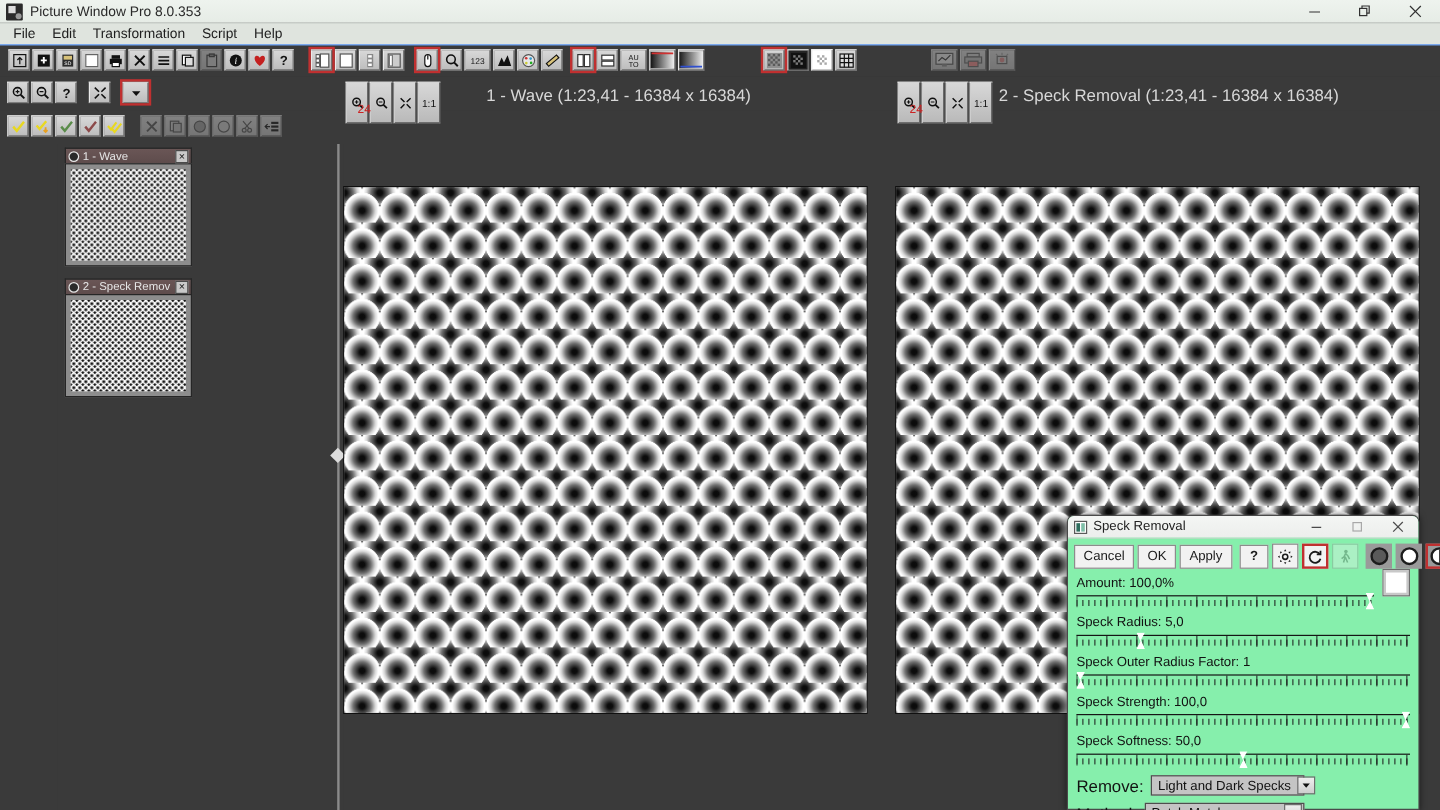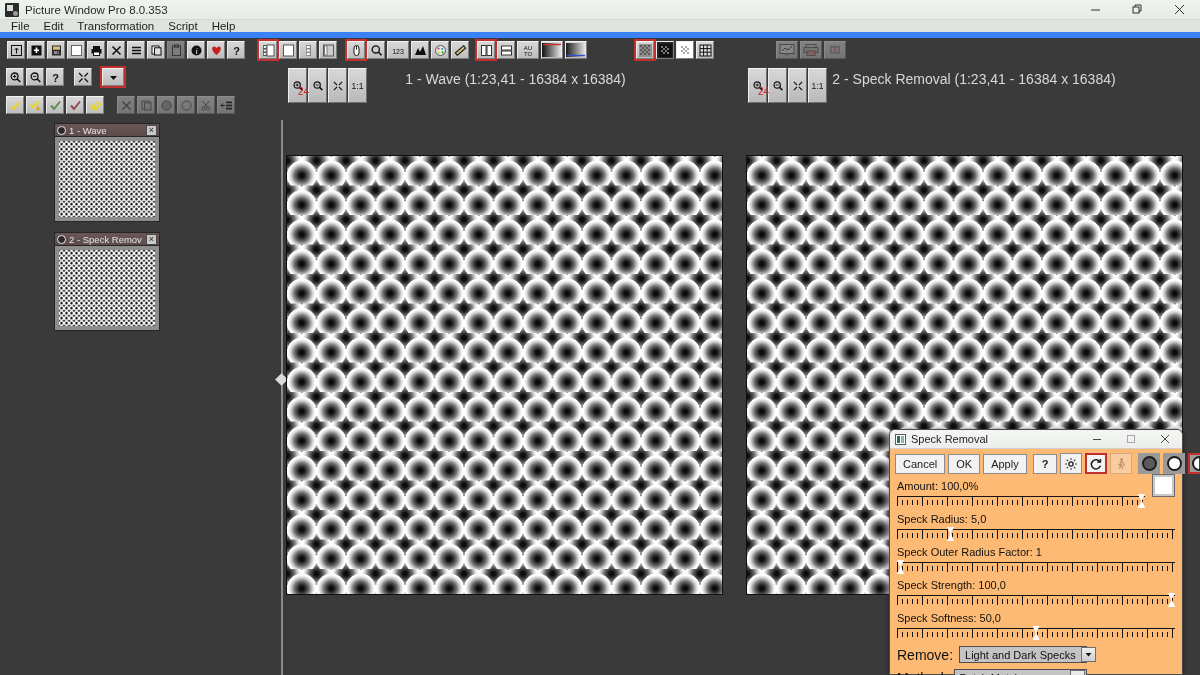--- a/index.html
+++ b/index.html
@@ -36,21 +36,21 @@
   .tb-btn {
     width: 42px; height: 20px; display: flex; align-items: center; justify-content: center;
     color: #303030;
   }
   .tb-btn svg { display: block; }
 
   
   .menubar {
     position: absolute; left: 0; top: 20px; width: 1200px; height: 18px;
     background: #dfe4de; display: flex; align-items: center; padding-left: 4px;
-    border-bottom: 6px solid #3b82f6;
+    border-bottom: 1px solid #3b82f6;
   }
   .menu-item {
     font-size: 11.5px; color: #1d1d1d; padding: 1px 7px; line-height: 14px;
   }
 
   
   .toolstrip {
     position: absolute; left: 0; width: 1200px; background: #3a3a3a;
   }
   #toolbar1 { top: 38px; height: 26px; }
@@ -162,21 +162,21 @@
       radial-gradient(circle at 50% 66%, #0a0a0a 0%, #0d0d0d 9%, #6f6f6f 30%, #d6d6d6 45%, #ffffff 55%, #ffffff 60%, rgba(0,0,0,0) 62%),
       radial-gradient(circle at 50% 66%, #0a0a0a 0%, #0d0d0d 9%, #6f6f6f 30%, #d6d6d6 45%, #ffffff 55%, #ffffff 60%, rgba(0,0,0,0) 62%),
       linear-gradient(#1a1a1a,#1a1a1a);
     background-size: 29.5px 29.5px, 29.5px 29.5px, 100% 100%;
     background-position: 0px 0px, 14.75px 14.75px, 0 0;
   }
 
   
   #dialog {
     position: absolute; left: 889px; top: 429px; width: 294px; height: 246px;
-    background: #fdba74; border: 1px solid #4a4a4a;
+    background: #86efac; border: 1px solid #4a4a4a;
     border-top-left-radius: 6px; border-top-right-radius: 6px;
     box-shadow: 0 0 5px rgba(0,0,0,.5);
   }
   .dlg-title {
     height: 19px; background: linear-gradient(to bottom,#f4f6f4,#eceeec);
     border-bottom: 1px solid #cfcfcf; display: flex; align-items: center;
     border-top-left-radius: 5px; border-top-right-radius: 5px;
   }
   .dlg-ico {
     width: 11px; height: 11px; margin-left: 5px; margin-right: 5px; flex: none;

